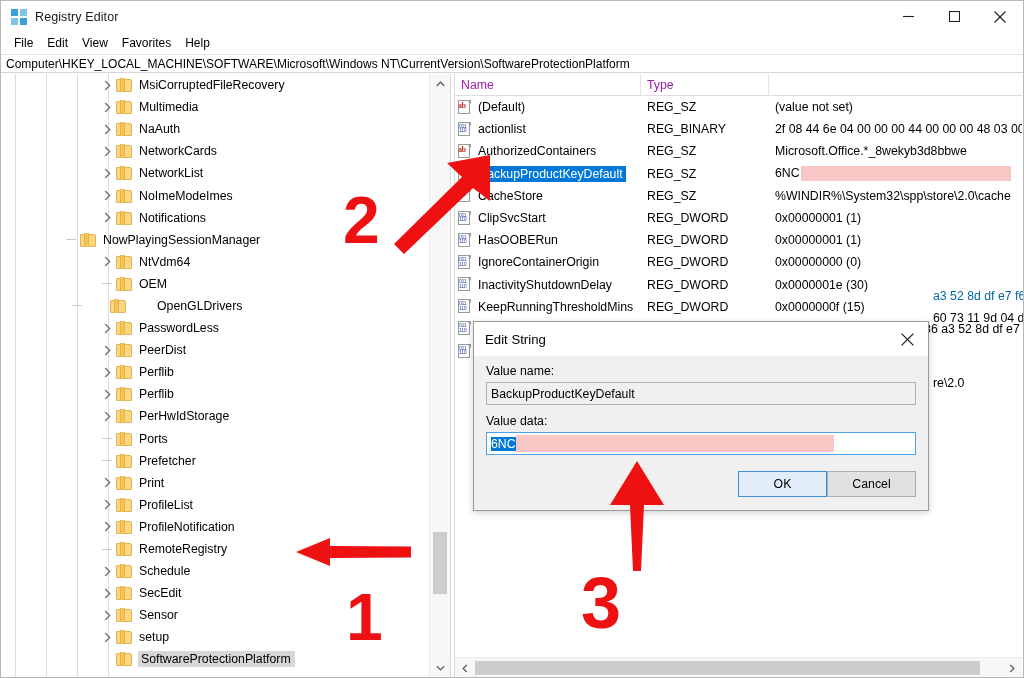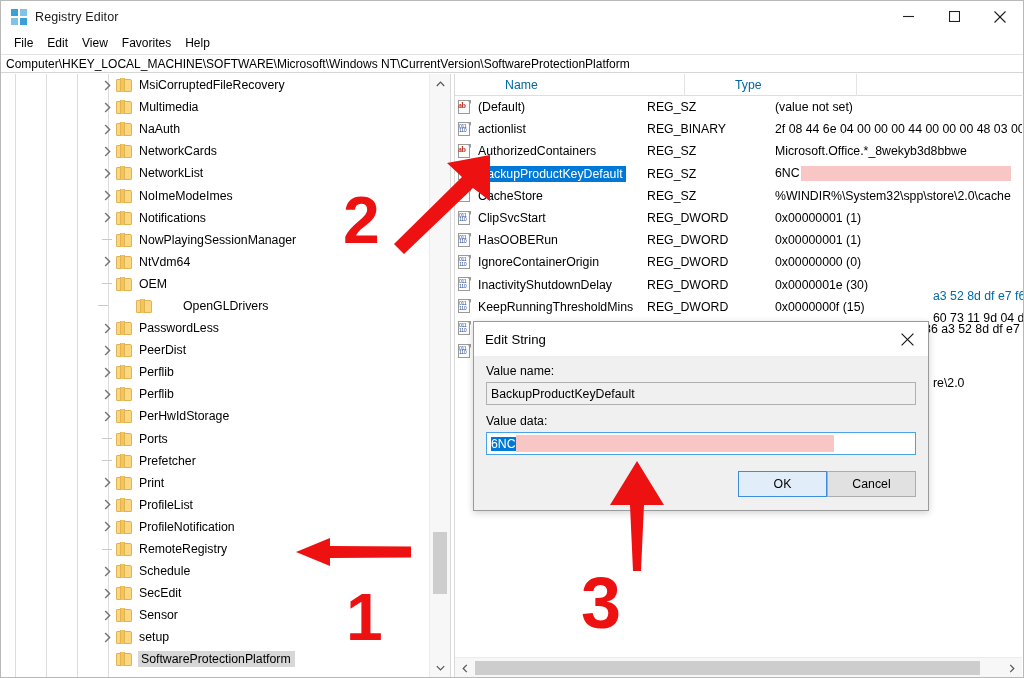--- a/index.html
+++ b/index.html
@@ -206,25 +206,24 @@
     position: absolute; top: 0; left: 0;
     width: 567px; height: 22px;
     background: #ffffff;
     border-bottom: 1px solid #dddddd;
     display: flex;
   }
   .colhdr .col {
     height: 22px;
     display: flex; align-items: center;
     font-size: 12.3px;
-    color: #0369a1;
+    color: #a21caf;
     padding-left: 6px;
     border-right: 1px solid #e3e3e3;
     white-space: nowrap;
-    margin-left: 44px;
   }
   .rows {
     position: absolute;
     top: 22px; left: 0;
     width: 567px;
     height: 560px;
     overflow: hidden;
   }
   .vrow {
     height: 22.2px;
@@ -521,21 +520,21 @@
               <svg width="7" height="11" viewBox="0 0 7 11">
                 <polyline points="1.2,1 5.6,5.5 1.2,10" fill="none" stroke="#767676" stroke-width="1.5"></polyline>
               </svg>
             </span>
             <span class="folder">
               <span class="back"></span>
               <span class="front"></span>
             </span>
             <span class="lbl">Notifications</span>
           </div>
-          <div class="tnode" style="padding-left: 98px; text-align: center;">
+          <div class="tnode" style="padding-left: 62px; text-align: center;">
             <span class="twist">
               <svg width="13" height="11" viewBox="0 0 13 11">
                 <line x1="1" y1="5.5" x2="11" y2="5.5" stroke="#c9c9c9" stroke-width="1"></line>
               </svg>
             </span>
             <span class="folder">
               <span class="back"></span>
               <span class="front"></span>
             </span>
             <span class="lbl">NowPlayingSessionManager</span>
@@ -557,21 +556,21 @@
               <svg width="13" height="11" viewBox="0 0 13 11">
                 <line x1="1" y1="5.5" x2="11" y2="5.5" stroke="#c9c9c9" stroke-width="1"></line>
               </svg>
             </span>
             <span class="folder">
               <span class="back"></span>
               <span class="front"></span>
             </span>
             <span class="lbl">OEM</span>
           </div>
-          <div class="tnode" style="padding-left: 94px; gap: 24px;">
+          <div class="tnode" style="padding-left: 68px; gap: 24px;">
             <span class="twist">
               <svg width="13" height="11" viewBox="0 0 13 11">
                 <line x1="1" y1="5.5" x2="11" y2="5.5" stroke="#c9c9c9" stroke-width="1"></line>
               </svg>
             </span>
             <span class="folder">
               <span class="back"></span>
               <span class="front"></span>
             </span>
             <span class="lbl">OpenGLDrivers</span>

